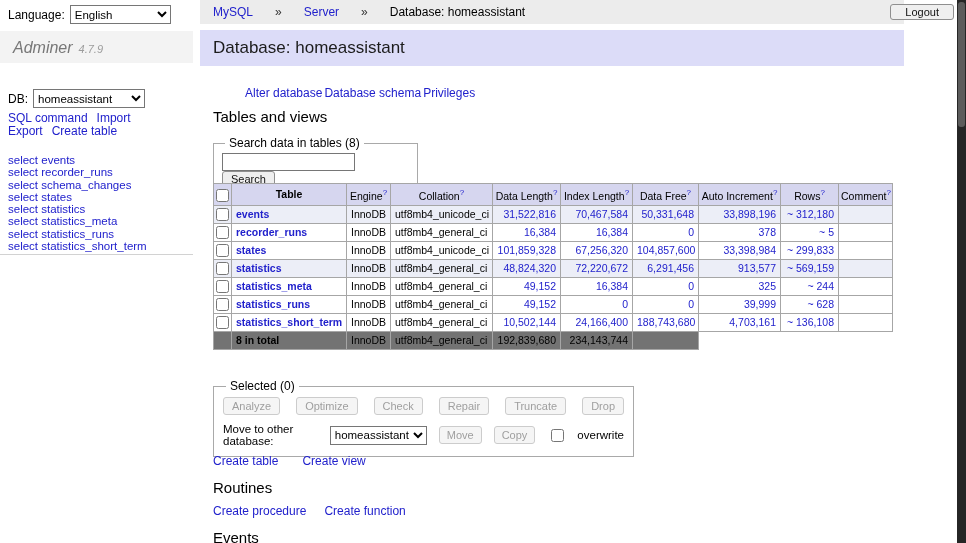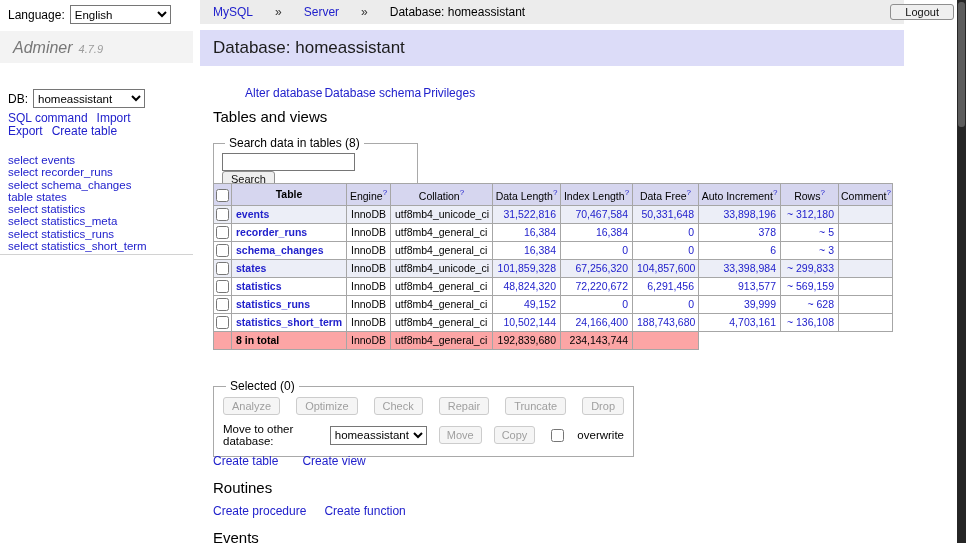--- a/index.html
+++ b/index.html
@@ -60,21 +60,21 @@
   sup.help { font-size: 8px; vertical-align: super; }
   sup.help a { color: #2121cc; }
   .check-col { text-align: center; padding: 1px 2px !important; }
   .check-col input { margin: 0; vertical-align: middle; }
   .table-link { font-weight: bold; }
   .num { text-align: right; color: #2222cc; }
   .num a { color: #2222cc; }
   .num.plain, .plain { color: #000; }
   .total-name { font-weight: bold; }
   tbody tr:nth-child(1), tbody tr:nth-child(4) { background: #eceef7; }
-  tbody tr.total-row { background: #fca5a5; }
+  tbody tr.total-row { background: #737373; }
 
   
   #selected-fieldset { position: absolute; left: 213px; top: 379px; width: 407px; padding: 4px 9px 9px; }
   #selected-buttons { display: flex; gap: 16px; }
   #move-row { display: flex; align-items: center; gap: 12px; margin-top: 8px; font-size: 11.5px; }
   #move-select { width: 112px; }
   #move-row button { padding: 2px 7px; }
   #move-row label { margin-left: 1px; }
   #overwrite-checkbox { margin-left: 4px; }
 
@@ -121,21 +121,21 @@
     <select id="db-select">
       <option>homeassistant</option>
     </select>
   </div>
 
   <div id="sidebar-links"><a class="cmd-link" href="#">SQL command</a><a class="cmd-link" href="#">Import</a><br><a class="cmd-link" href="#">Export</a><a class="cmd-link" href="#">Create table</a></div>
   <div id="table-links">
       <a class="tbl-link" href="#">select events</a>
       <a class="tbl-link" href="#">select recorder_runs</a>
       <a class="tbl-link" href="#">select schema_changes</a>
-      <a class="tbl-link" href="#">table states</a>
+      <a class="tbl-link" href="#">select states</a>
       <a class="tbl-link" href="#">select statistics</a>
       <a class="tbl-link" href="#">select statistics_meta</a>
       <a class="tbl-link" href="#">select statistics_runs</a>
       <a class="tbl-link" href="#">select statistics_short_term</a>
     </div>
   <div id="sidebar-divider"></div>
 
   <div id="title-bar">
     <h2>Database: homeassistant</h2>
   </div>
@@ -203,52 +203,52 @@
           <td>utf8mb4_general_ci</td>
           <td class="num">16,384</td>
           <td class="num">16,384</td>
           <td class="num">0</td>
           <td class="num">378</td>
           <td class="num"><a href="#">~ 5</a></td>
           <td></td>
         </tr>
         <tr class="data-row">
           <td class="check-col"><input type="checkbox" style=""></td>
-          <td class="name-cell"><a class="table-link" href="#">schema_changes</a></td>
-          <td>InnoDB</td>
-          <td>utf8mb4_general_ci</td>
-          <td class="num">16,384</td>
-          <td class="num">0</td>
-          <td class="num">0</td>
-          <td class="num">6</td>
-          <td class="num"><a href="#">~ 3</a></td>
-          <td></td>
-        </tr>
-        <tr class="data-row">
-          <td class="check-col"><input type="checkbox" style=""></td>
           <td class="name-cell"><a class="table-link" href="#">states</a></td>
           <td>InnoDB</td>
           <td>utf8mb4_unicode_ci</td>
           <td class="num">101,859,328</td>
           <td class="num">67,256,320</td>
           <td class="num">104,857,600</td>
           <td class="num">33,398,984</td>
           <td class="num"><a href="#">~ 299,833</a></td>
           <td></td>
         </tr>
         <tr class="data-row">
           <td class="check-col"><input type="checkbox" style=""></td>
           <td class="name-cell"><a class="table-link" href="#">statistics</a></td>
           <td>InnoDB</td>
           <td>utf8mb4_general_ci</td>
           <td class="num">48,824,320</td>
           <td class="num">72,220,672</td>
           <td class="num">6,291,456</td>
           <td class="num">913,577</td>
           <td class="num"><a href="#">~ 569,159</a></td>
+          <td></td>
+        </tr>
+        <tr class="data-row">
+          <td class="check-col"><input type="checkbox" style=""></td>
+          <td class="name-cell"><a class="table-link" href="#">statistics_meta</a></td>
+          <td>InnoDB</td>
+          <td>utf8mb4_general_ci</td>
+          <td class="num">49,152</td>
+          <td class="num">16,384</td>
+          <td class="num">0</td>
+          <td class="num">325</td>
+          <td class="num"><a href="#">~ 244</a></td>
           <td></td>
         </tr>
         <tr class="data-row">
           <td class="check-col"><input type="checkbox" style=""></td>
           <td class="name-cell"><a class="table-link" href="#">statistics_runs</a></td>
           <td>InnoDB</td>
           <td>utf8mb4_general_ci</td>
           <td class="num">49,152</td>
           <td class="num">0</td>
           <td class="num">0</td>

